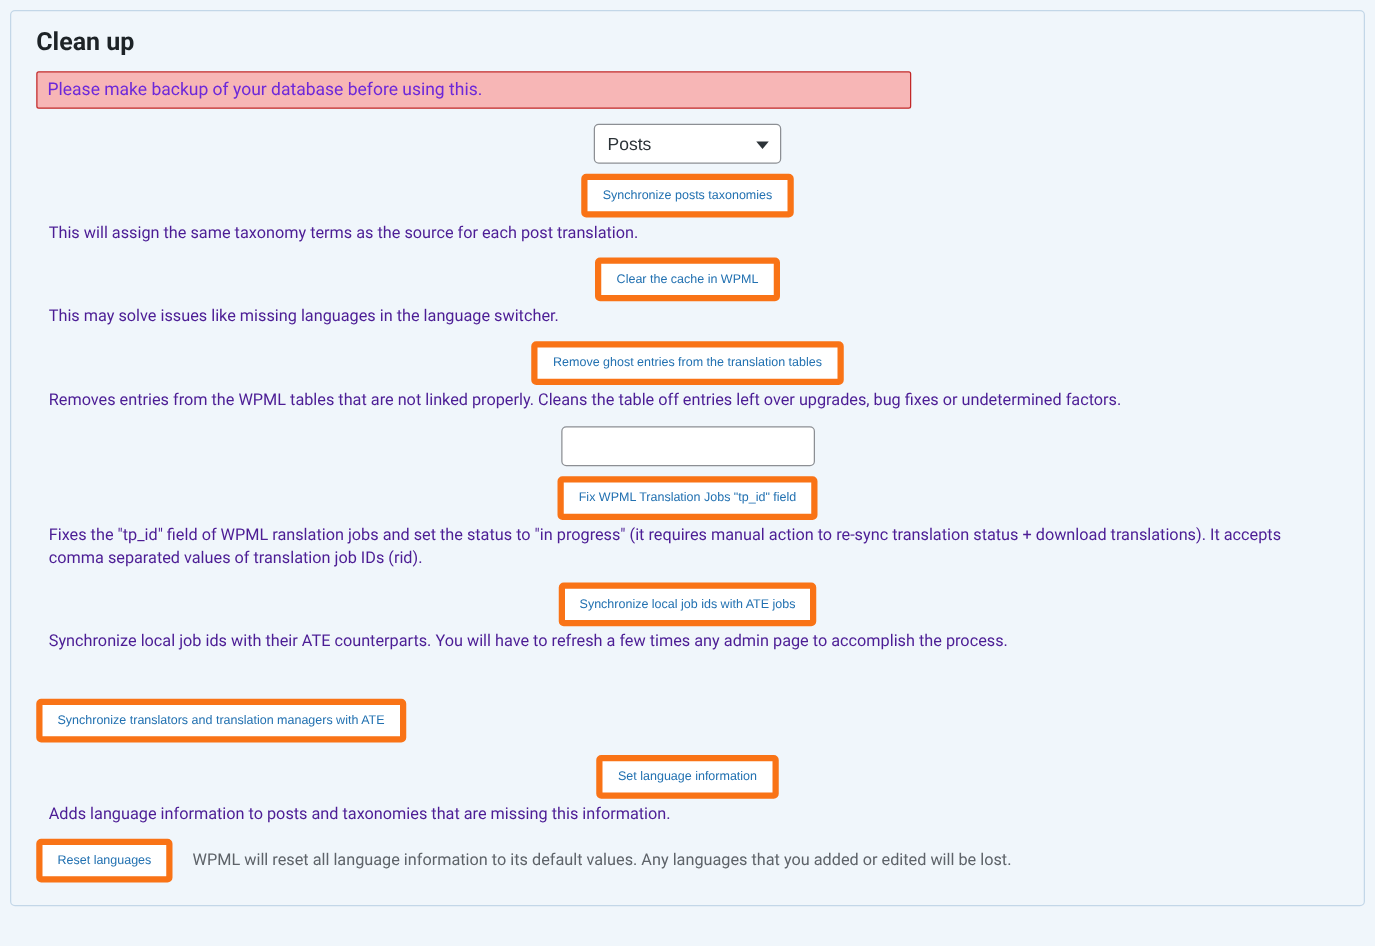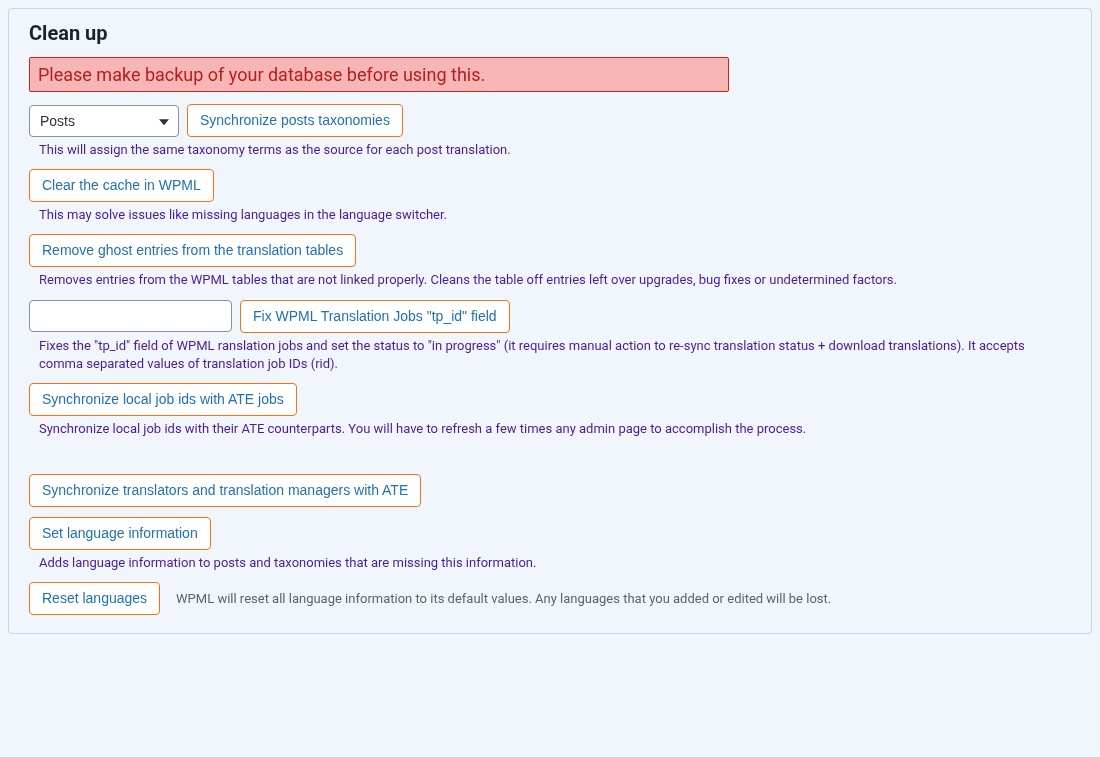--- a/index.html
+++ b/index.html
@@ -20,23 +20,23 @@
     }
     .panel-title {
       font-size: 20px;
       font-weight: 700;
       color: #1d2327;
       margin-bottom: 12px;
     }
     .warning-banner {
       background: #f7b6b6;
       border: 1px solid #c22828;
-      color: #b91c1c;
+      color: #6d28d9;
       padding: 6px 8px;
-      font-size: 18px;
+      font-size: 14px;
       border-radius: 2px;
       margin-bottom: 12px;
       max-width: 700px;
     }
     .row {
       display: flex;
       align-items: center;
       gap: 8px;
       flex-wrap: wrap;
     }
@@ -65,24 +65,24 @@
       transform: translateY(-30%);
       width: 0;
       height: 0;
       border-left: 5px solid transparent;
       border-right: 5px solid transparent;
       border-top: 6px solid #2c3338;
       pointer-events: none;
     }
     .btn {
       background: #fff;
-      border: 1px solid #f97316;
+      border: 5px solid #f97316;
       color: #2271b1;
       padding: 5px 12px;
-      font-size: 14px;
+      font-size: 10px;
       border-radius: 4px;
       cursor: pointer;
       line-height: 1.5;
     }
     .text-input {
       background: #fff;
       border: 1px solid #8c8f94;
       border-radius: 4px;
       padding: 4px 10px;
       font-size: 14px;
@@ -102,20 +102,21 @@
       font-size: 13px;
       color: #5e6369;
       line-height: 1.4;
       margin-left: 8px;
     }
     .group {
       margin-bottom: 0;
     }
     .btn-row-spaced {
       margin-bottom: 4px;
+      flex-direction: column;
     }
   </style>
 </head>
 <body>
 
 <div class="panel">
   <h2 class="panel-title">Clean up</h2>
 
   <div class="warning-banner">Please make backup of your database before using this.</div>
 

